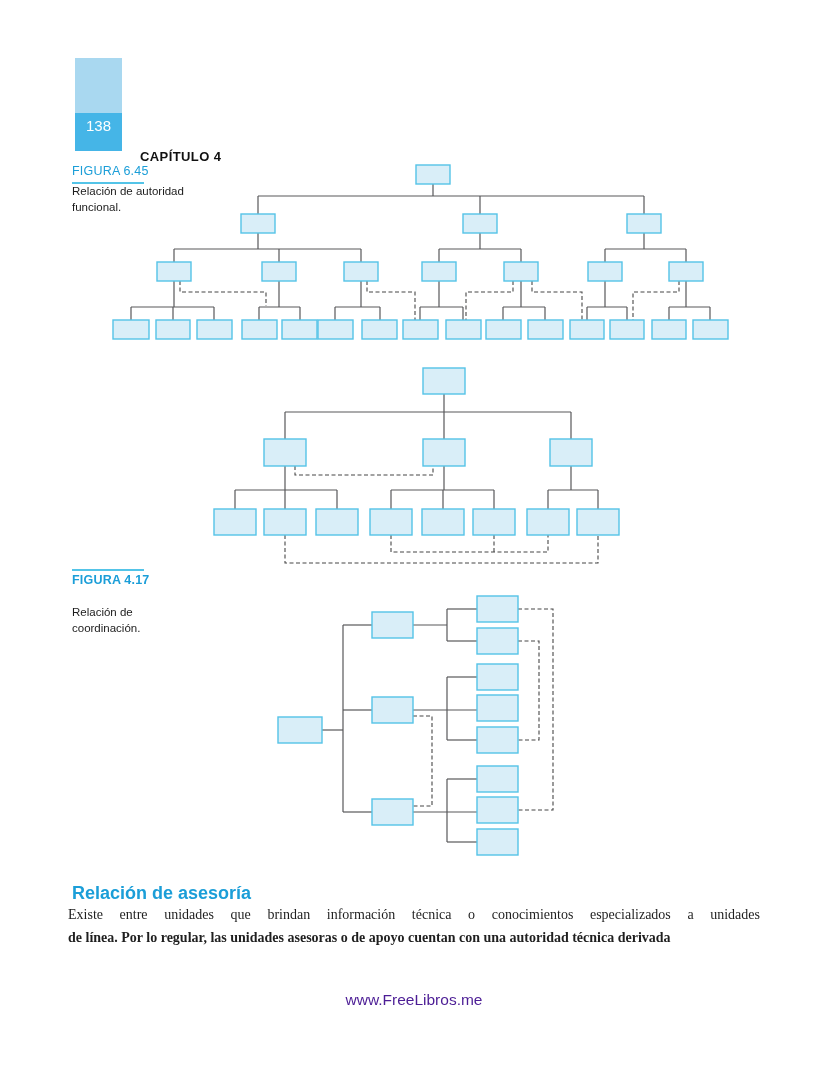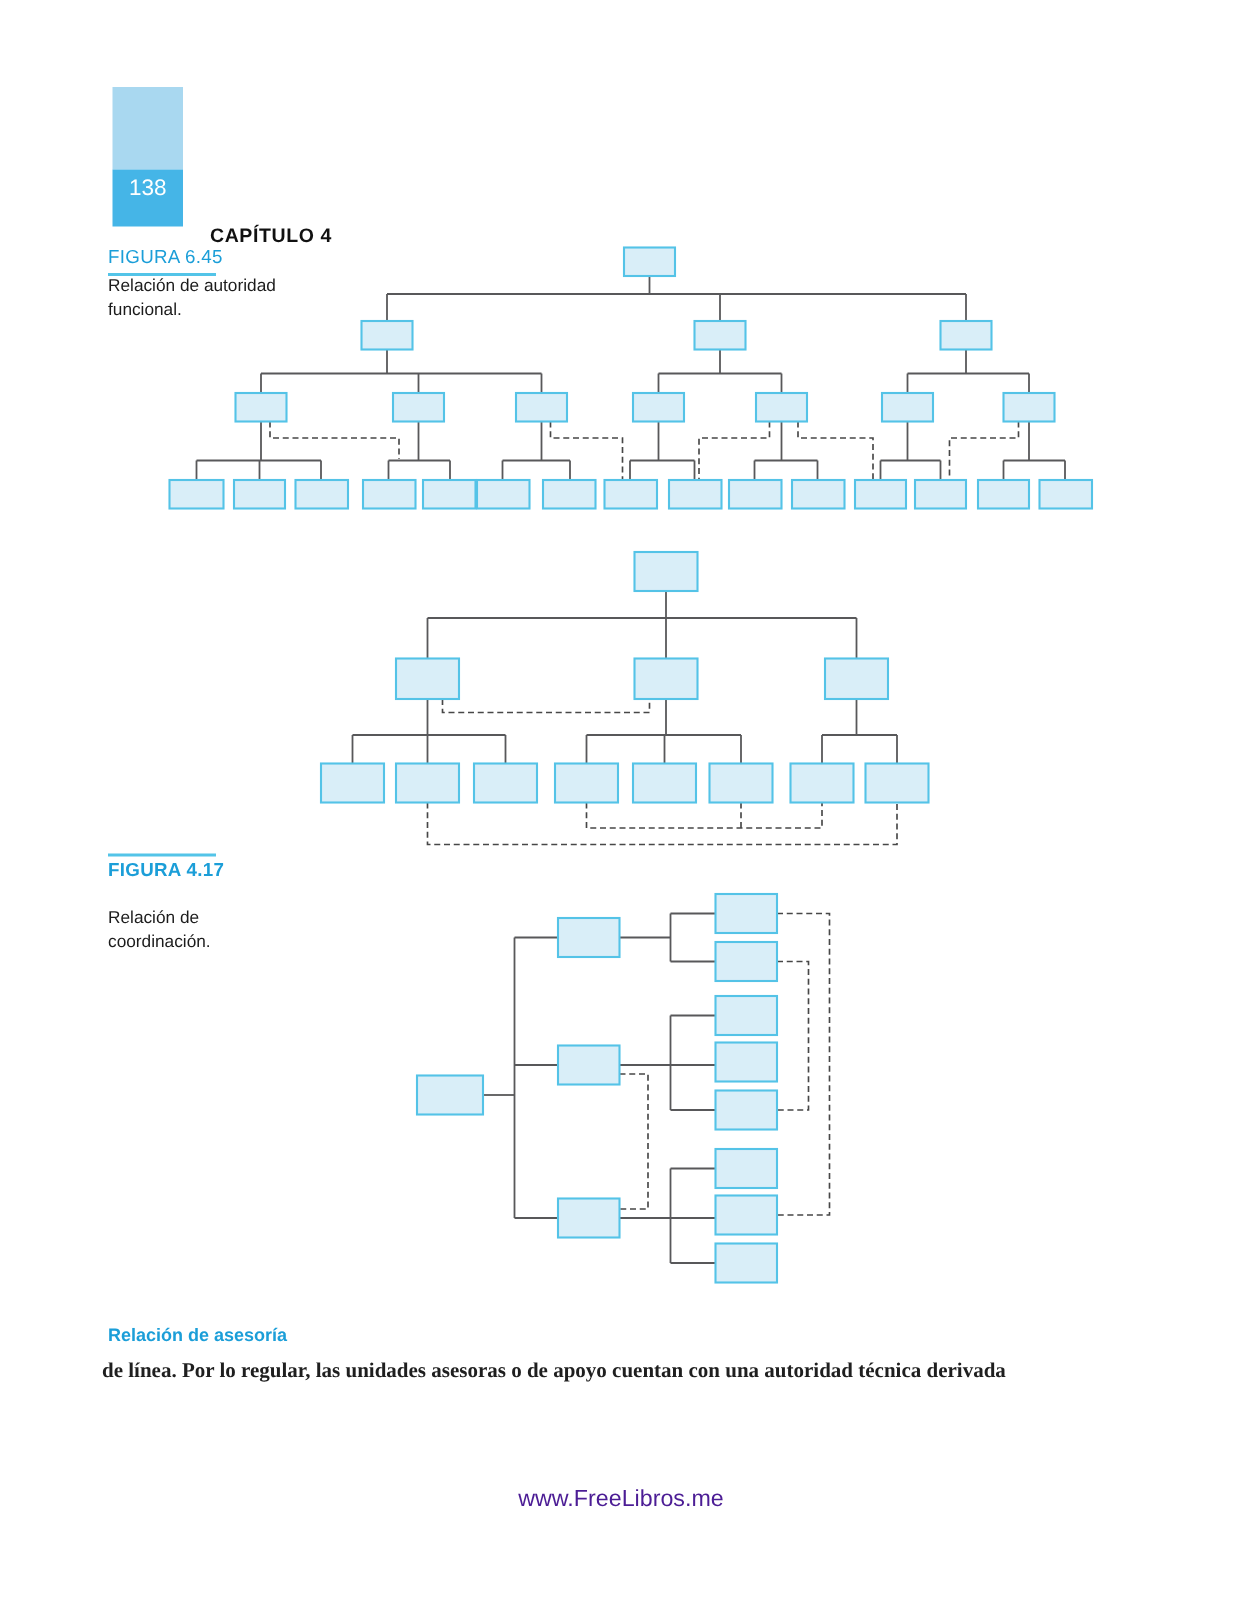--- a/index.html
+++ b/index.html
@@ -14,21 +14,21 @@
   .fig-label{color:var(--accent,#1b9ed8);font-size:12.5px;letter-spacing:.2px;}
   .fig-underline{height:2px;width:72px;background:var(--underline,#53c4e8);}
   .fig-caption{font-size:11.5px;line-height:16px;color:#1c1c1c;}
   .fig416-label{left:72px;top:164px;}
   .fig416-underline{left:72px;top:182px;}
   .fig416-caption{left:72px;top:183px;width:140px;}
   .fig417-label{left:72px;top:573px;font-weight:bold;}
   .fig417-underline{left:72px;top:569px;}
   .fig417-caption{left:72px;top:604px;width:140px;}
   
-  .section-heading{left:72px;top:883px;font-size:12px;font-weight:bold;color:var(--accent,#1b9ed8);}
+  .section-heading{left:72px;top:883px;font-size:18px;font-weight:bold;color:var(--accent,#1b9ed8);}
   .paragraph{left:68px;top:904px;width:692px;font-family:"Liberation Serif",serif;
              font-size:14px;line-height:22.5px;color:#1f1f1f;}
   .paragraph .l1{text-align:justify;text-align-last:justify;}
   .paragraph .l2{text-align:left;font-weight:bold;}
   
   .footer{left:0;top:991px;width:828px;text-align:center;font-size:15.5px;color:#4c1d95;}
   
   svg.diagrams{left:0;top:0;}
   .node{fill:var(--node-fill,#d9eef8);stroke:var(--node-border,#54c3e7);stroke-width:1.4;}
   .ln{fill:none;stroke:var(--line-solid,#58585a);stroke-width:1.2;}
@@ -206,16 +206,17 @@
 
 <div class="abs fig-label fig417-label">FIGURA 4.17</div>
 <div class="abs fig-underline fig417-underline"></div>
 <div class="abs fig-caption fig417-caption">
   <div>Relación de</div>
   <div>coordinación.</div>
 </div>
 
 <div class="abs section-heading">Relación de asesoría</div>
 <div class="abs paragraph">
+  <div class="l1">Existe entre unidades que brindan información técnica o conocimientos especializados a unidades</div>
   <div class="l2">de línea. Por lo regular, las unidades asesoras o de apoyo cuentan con una autoridad técnica derivada</div>
 </div>
 
 <div class="abs footer">www.FreeLibros.me</div>
 
 </body></html>

